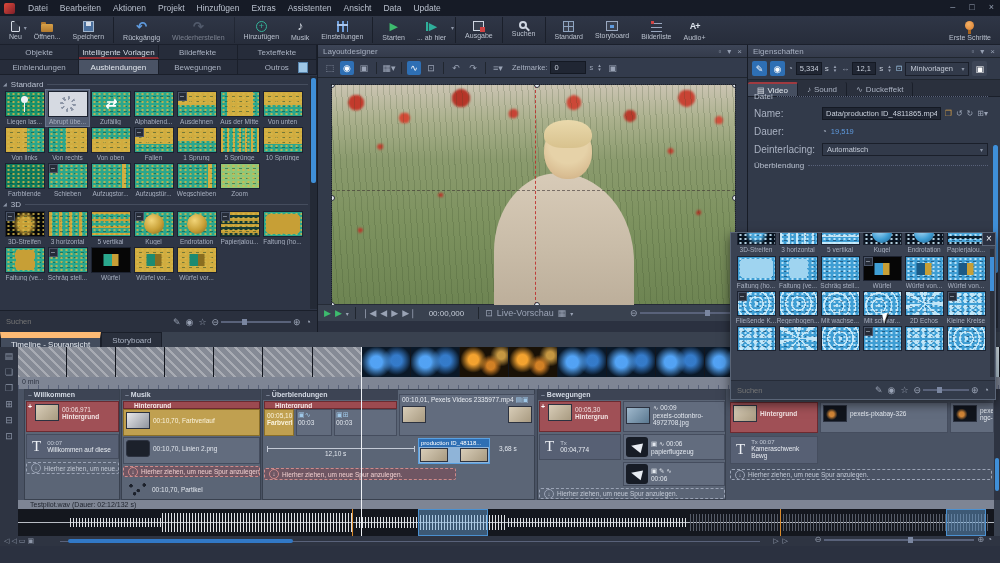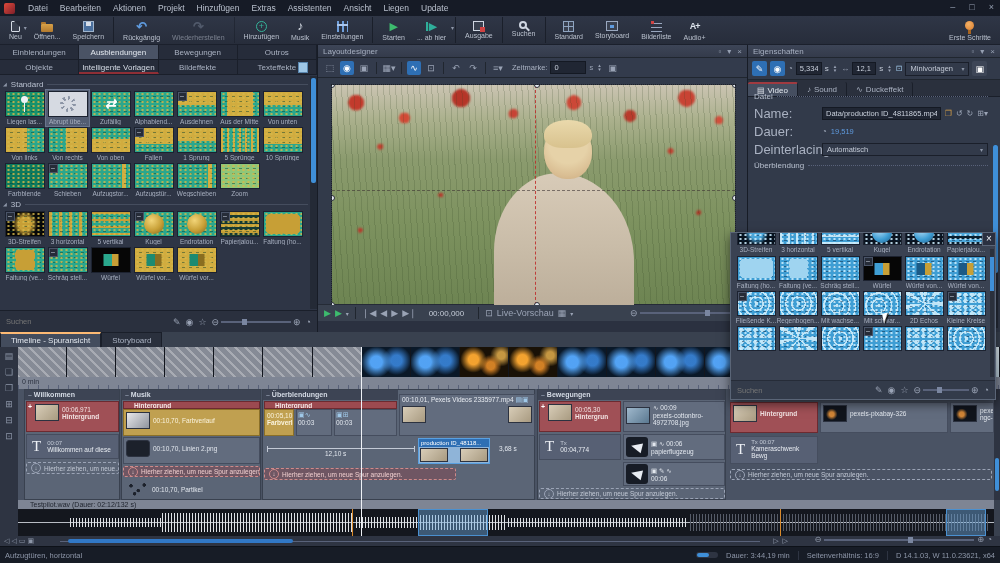--- a/index.html
+++ b/index.html
@@ -152,21 +152,21 @@
 .props{position:absolute;left:748px;top:45px;width:252px;height:287px;background:#323a4a;}
 .ptools{height:22px;display:flex;align-items:center;gap:3px;padding:0 4px;border-bottom:1px solid #20262f;font-size:8px;}
 .pbtn{width:15px;height:15px;background:#2e6fb4;border-radius:2px;color:#fff;display:flex;align-items:center;justify-content:center;font-size:9px;}
 .ptab-row{display:flex;height:17px;background:#2a303d;border-bottom:1px solid #1a1f2a;padding-top:2px;}
 .ptab{display:flex;align-items:center;gap:3px;padding:0 9px;font-size:8px;color:#aab2c2;border-right:1px solid #1a1f2a;border-radius:2px 2px 0 0;}
 .ptab.act{background:#454e60;border-top:2px solid #a03a40;color:#e2e7ee;}
 .pform{position:absolute;top:42px;left:6px;right:12px;bottom:0;}
 .grp{display:flex;align-items:center;gap:4px;height:12px;color:#b8c0cf;font-size:8px;margin-top:3px;}
 .grp::after{content:"";flex:1;border-top:1px dotted #59627a;}
 .frow{display:flex;align-items:center;gap:4px;margin-top:4px;height:14px;}
-.flab{width:64px;color:#aab2c2;font-size:13px;flex:none;}
+.flab{width:64px;color:#aab2c2;font-size:10px;flex:none;}
 .link{color:#5f9bdf;font-size:7.5px;}
 .pscroll{position:absolute;right:2px;top:100px;bottom:4px;width:5px;background:#242a36;}
 .pscroll i{position:absolute;left:0;right:0;top:0;height:70%;background:#3f8fd8;border-radius:2px;}
 .blendrow{display:flex;gap:4px;margin-top:3px;}
 .blend-th{width:38px;height:26px;border:1px solid #1c2230;background:#3f9ed4;position:relative;flex:none;}
 .blend-th::before{content:"";position:absolute;inset:0;background-image:radial-gradient(rgba(200,235,255,.85) 1px,transparent 1.4px);background-size:5px 4px;}
 .blend-dd{flex:1;height:26px;background:#3d4556;border:1px solid #1a1f2a;font-size:7px;color:#c3cad6;padding:3px 4px;position:relative;}
 .blend-dd::after{content:"▾";position:absolute;right:4px;top:9px;font-size:6px;color:#8d96a8;}
 .anp{width:62px;flex:none;display:flex;flex-direction:column;gap:3px;}
 .anp-btn{height:13px;background:#3d4556;border:1px solid #59627a;display:flex;align-items:center;justify-content:center;gap:3px;font-size:7.5px;color:#d5dbe5;}
@@ -203,21 +203,21 @@
 .b-rings{background:repeating-radial-gradient(circle at 50% 50%,#bfe4f6 0 1.5px,#3f9ed4 1.5px 6px)!important;}
 .b-rings2{background:repeating-radial-gradient(circle at 40% 60%,#bfe4f6 0 1.5px,#3f9ed4 1.5px 6px)!important;}
 .b-dots{background:radial-gradient(#bfe4f6 2px,#3f9ed4 2.5px)!important;background-size:7px 6px!important;}
 .b-swirl{background:repeating-conic-gradient(#bfe4f6 0 14deg,#3f9ed4 14deg 42deg)!important;}
 .cursor{position:absolute;left:152px;top:80px;width:0;height:0;border-left:6px solid #fff;border-bottom:10px solid transparent;filter:drop-shadow(1px 1px 0 #000);transform:rotate(-12deg);z-index:4;}
 
 
 .timeline{position:absolute;left:0;top:332px;width:1000px;height:214px;background:#39414f;}
 .tl-tabs{position:absolute;left:0;top:0;height:15px;display:flex;}
 .tl-tab{padding:0 10px;line-height:15px;font-size:8px;color:#aab2c2;background:#2a303d;border:1px solid #1a1f2a;border-bottom:none;}
-.tl-tab.act{background:#434c5d;color:#e2e7ee;border-top:2px solid #fdba74;line-height:13px;}
+.tl-tab.act{background:#434c5d;color:#e2e7ee;border-top:6px solid #fdba74;line-height:13px;}
 .tl-strip{position:absolute;left:0;top:15px;bottom:10px;width:18px;background:#2e3442;display:flex;flex-direction:column;align-items:center;gap:6px;padding-top:4px;color:#8d96a8;font-size:9px;}
 .filmstrip{position:absolute;left:18px;top:15px;right:0;height:30px;background:#242a36;display:flex;}
 .fcell{flex:none;width:49.1px;height:30px;border-right:1px solid #12161e;}
 .fs-str{background:#868b96 repeating-linear-gradient(45deg,rgba(255,255,255,.28) 0 2px,transparent 2px 7px);}
 .fs-blue{background-color:#0a1828;background-image:radial-gradient(circle at 30% 50%,rgba(86,170,255,.95) 0 16%,transparent 42%),radial-gradient(circle at 72% 45%,rgba(60,140,230,.85) 0 14%,transparent 38%);}
 .fs-lan{background-color:#191106;background-image:radial-gradient(circle at 28% 42%,rgba(255,170,50,.95) 0 13%,transparent 34%),radial-gradient(circle at 64% 62%,rgba(230,140,40,.9) 0 11%,transparent 30%),radial-gradient(circle at 86% 28%,rgba(255,195,85,.75) 0 8%,transparent 24%);}
 .fs-dark{background:#0b0e15;}
 .fs-db{background-color:#0a1322;background-image:radial-gradient(circle at 50% 55%,rgba(60,130,200,.55) 0 24%,transparent 52%);}
 .fs-light{background:linear-gradient(#dde9f0,#b6cad7);}
 .ruler{position:absolute;left:18px;right:0;top:45px;height:12px;background:#7e8594;color:#2c3240;font-size:7px;}
@@ -296,21 +296,21 @@
     <span style="display:flex;">
 
     <span class="menu">Datei</span>
         <span class="menu">Bearbeiten</span>
         <span class="menu">Aktionen</span>
         <span class="menu">Projekt</span>
         <span class="menu">Hinzufügen</span>
         <span class="menu">Extras</span>
         <span class="menu">Assistenten</span>
         <span class="menu">Ansicht</span>
-        <span class="menu">Liegen</span>
+        <span class="menu">Data</span>
         <span class="menu">Update</span>
       </span>
     <span class="win-ctrls">
       <span>–</span>
       <span>□</span>
       <span>×</span>
     </span>
   </div>
 
   <div class="toolbar">
@@ -400,31 +400,31 @@
       <span class="tb-ic">
           <span class="i-bulb"></span>
         </span>
       <span>Erste Schritte</span>
     </span>
   </div>
 
   <div class="toolbox">
     <div class="tabrow">
 
+    <span class="tab">Objekte</span>
+        <span class="tab act">Intelligente Vorlagen</span>
+        <span class="tab">Bildeffekte</span>
+        <span class="tab">Texteffekte</span>
+      </div>
+    <div class="tabrow">
+
     <span class="tab">Einblendungen</span>
         <span class="tab act2">Ausblendungen</span>
         <span class="tab">Bewegungen</span>
         <span class="tab">Outros</span>
-      </div>
-    <div class="tabrow">
-
-    <span class="tab">Objekte</span>
-        <span class="tab act">Intelligente Vorlagen</span>
-        <span class="tab">Bildeffekte</span>
-        <span class="tab">Texteffekte</span>
       </div>
     <div class="tbx-body">
       <div class="sec-h">
           <span>Standard</span>
         </div>
       <div class="grid">
 
           <span class="cell">
             <span class="th t-pin">
               <i class="g"></i>
@@ -1189,27 +1189,14 @@
         <span class="zslider" style="width:46px;">
             <i></i>
           </span>
         <span>⊕</span>
       </span>
       <span class="mini-ic">◔</span>
     </div>
     <div class="cursor"></div>
   </div>
 
-  <div class="statusbar">
-    <span>Aufzugtüren, horizontal</span>
-    <span class="sb-right">
-      <span class="sb-prog">
-          <i></i>
-        </span>
-      <span>Dauer: 3:44,19 min</span>
-      <span class="sb-sep"></span>
-      <span>Seitenverhältnis: 16:9</span>
-      <span class="sb-sep"></span>
-      <span>D 14.1.03, W 11.0.23621, x64</span>
-    </span>
-  </div>
 
 </div>
 
 </body></html>

